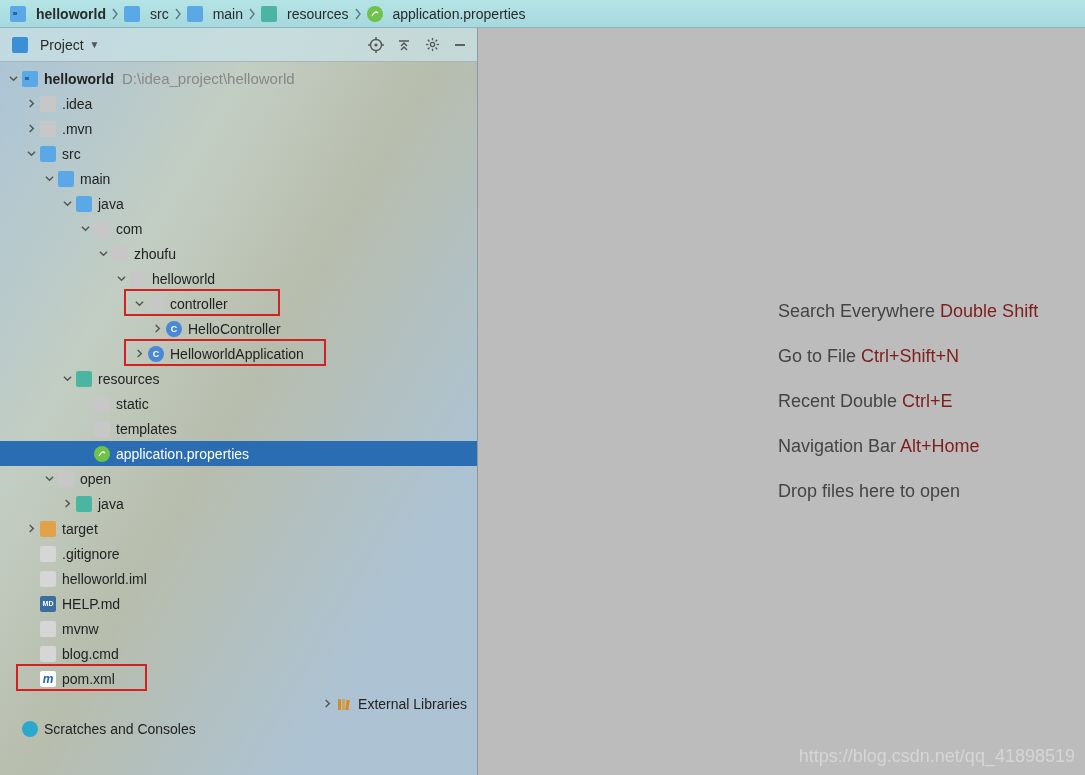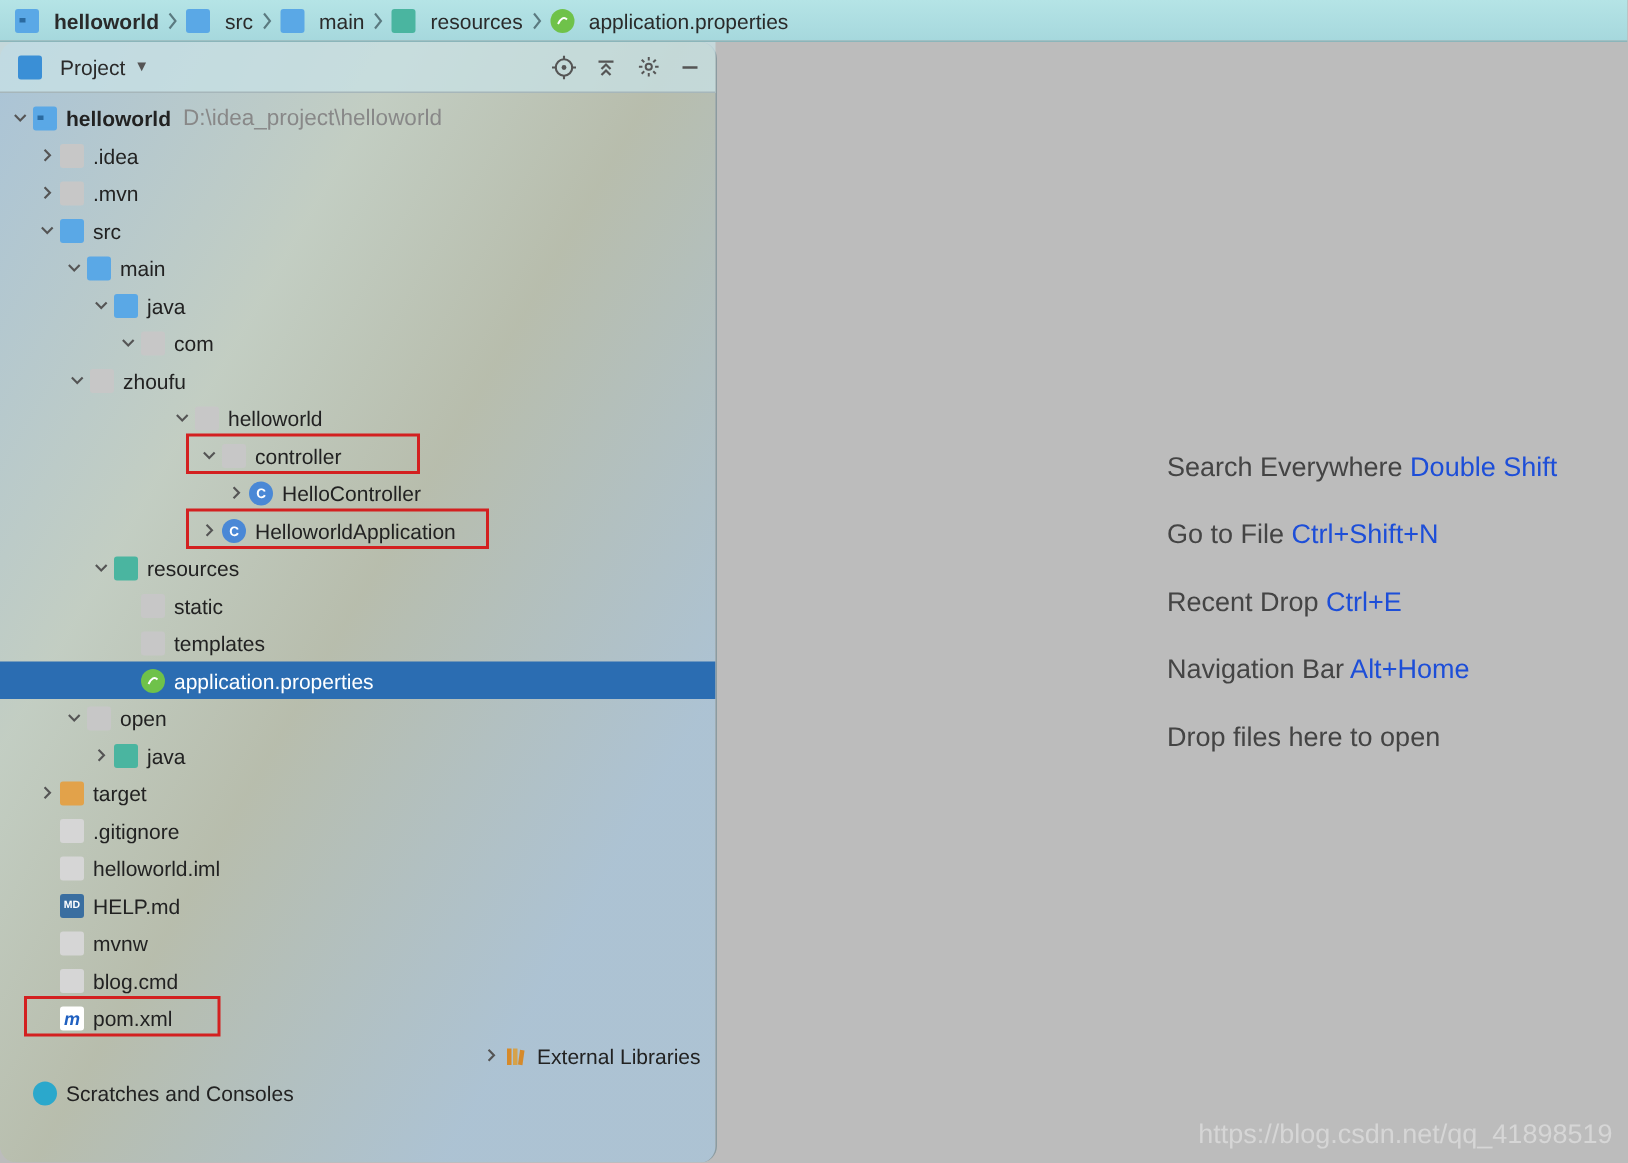--- a/index.html
+++ b/index.html
@@ -41,21 +41,21 @@
   .sidebar {
     width: 478px;
     border-right: 1px solid #8b9ba0;
     position: relative;
     background:
       linear-gradient(120deg,
         rgba(160,200,230,0.65) 0%,
         rgba(200,220,200,0.55) 30%,
         rgba(180,190,160,0.55) 50%,
         rgba(160,200,230,0.55) 80%);
-    display:flex; flex-direction:column;border-radius:11px;
+    display:flex; flex-direction:column;
   }
   .tool-header {
     height: 34px;
     background: rgba(200,225,230,0.75);
     border-bottom: 1px solid #a6b6ba;
     display:flex;
     align-items:center;
     padding: 0 6px;
     gap:6px;
   }
@@ -134,21 +134,21 @@
     background:#bcbcbc;
     position:relative;
     display:flex;
     flex-direction:column;
     justify-content:center;
     align-items:flex-start;
     padding-left:300px;
   }
   .tips { display:flex; flex-direction:column; gap:24px; }
   .tip { font-size:18px; color:#444; }
-  .tip .key { color:#1d4ed8; }
+  .tip .key { color:#7f1d1d; }
   .watermark {
     position:absolute;
     right:10px;
     bottom:8px;
     color:#d6d6d6;
     font-size:18px;
   }
 </style>
 </head>
 <body>
@@ -316,21 +316,21 @@
         </div>
         <div class="node" style="padding-left: 78px;">
           <span class="arrow">
             <svg width="9" height="9" viewBox="0 0 10 10">
               <path d="M1 3 L5 7 L9 3" fill="none" stroke="currentColor" stroke-width="1.6"></path>
             </svg>
           </span>
           <span class="ic ic-folder"></span>
           <span class="label">com</span>
         </div>
-        <div class="node" style="padding-left: 44px;">
+        <div class="node" style="padding-left: 96px;">
           <span class="arrow">
             <svg width="9" height="9" viewBox="0 0 10 10">
               <path d="M1 3 L5 7 L9 3" fill="none" stroke="currentColor" stroke-width="1.6"></path>
             </svg>
           </span>
           <span class="ic ic-folder"></span>
           <span class="label">zhoufu</span>
         </div>
         <div class="node" style="padding-left: 114px;">
           <span class="arrow">
@@ -477,19 +477,19 @@
         <div class="highlight-box" style="left: 124px; top: 227px; height: 27px; width: 156px;"></div>
         <div class="highlight-box" style="left: 124px; top: 277px; height: 27px; width: 202px;"></div>
         <div class="highlight-box" style="left: 16px; top: 602px; height: 27px; width: 131px;"></div>
       </div>
   </div>
 
   <div class="editor">
     <div class="tips" id="tips">
         <div class="tip"><span>Search Everywhere </span><span class="key">Double Shift</span></div>
         <div class="tip"><span>Go to File </span><span class="key">Ctrl+Shift+N</span></div>
-        <div class="tip"><span>Recent Drop </span><span class="key">Ctrl+E</span></div>
+        <div class="tip"><span>Recent Double </span><span class="key">Ctrl+E</span></div>
         <div class="tip"><span>Navigation Bar </span><span class="key">Alt+Home</span></div>
         <div class="tip"><span>Drop files here to open</span></div>
       </div>
     <div class="watermark">https://blog.csdn.net/qq_41898519</div>
   </div>
 </div>
 
 </body></html>

